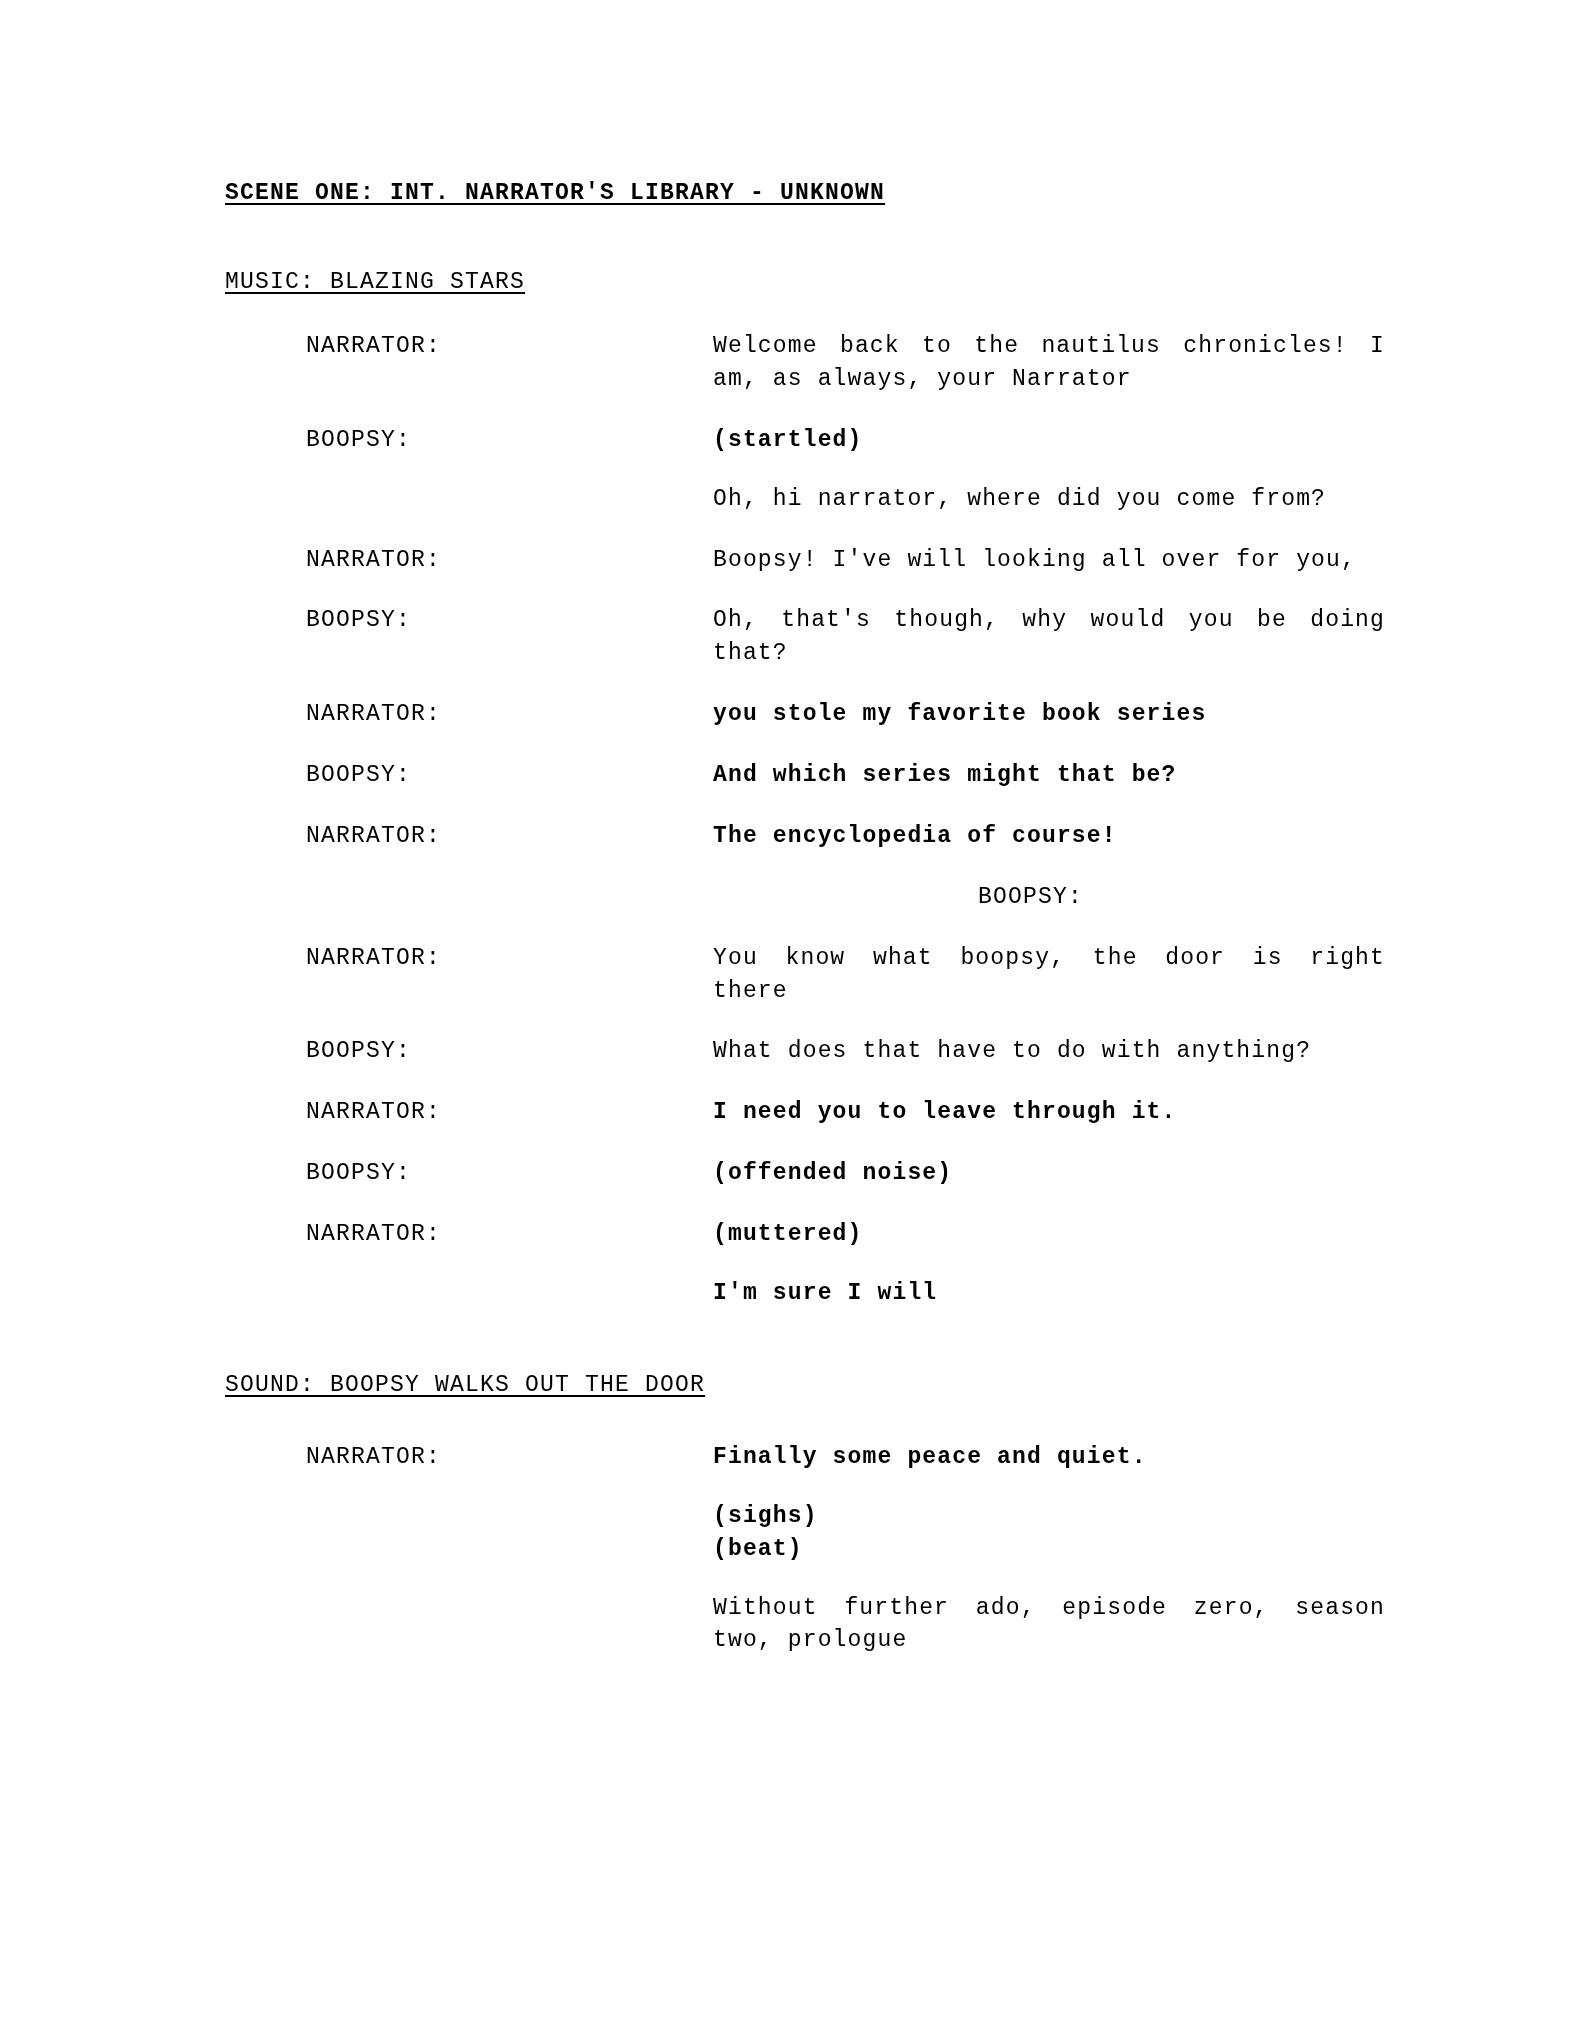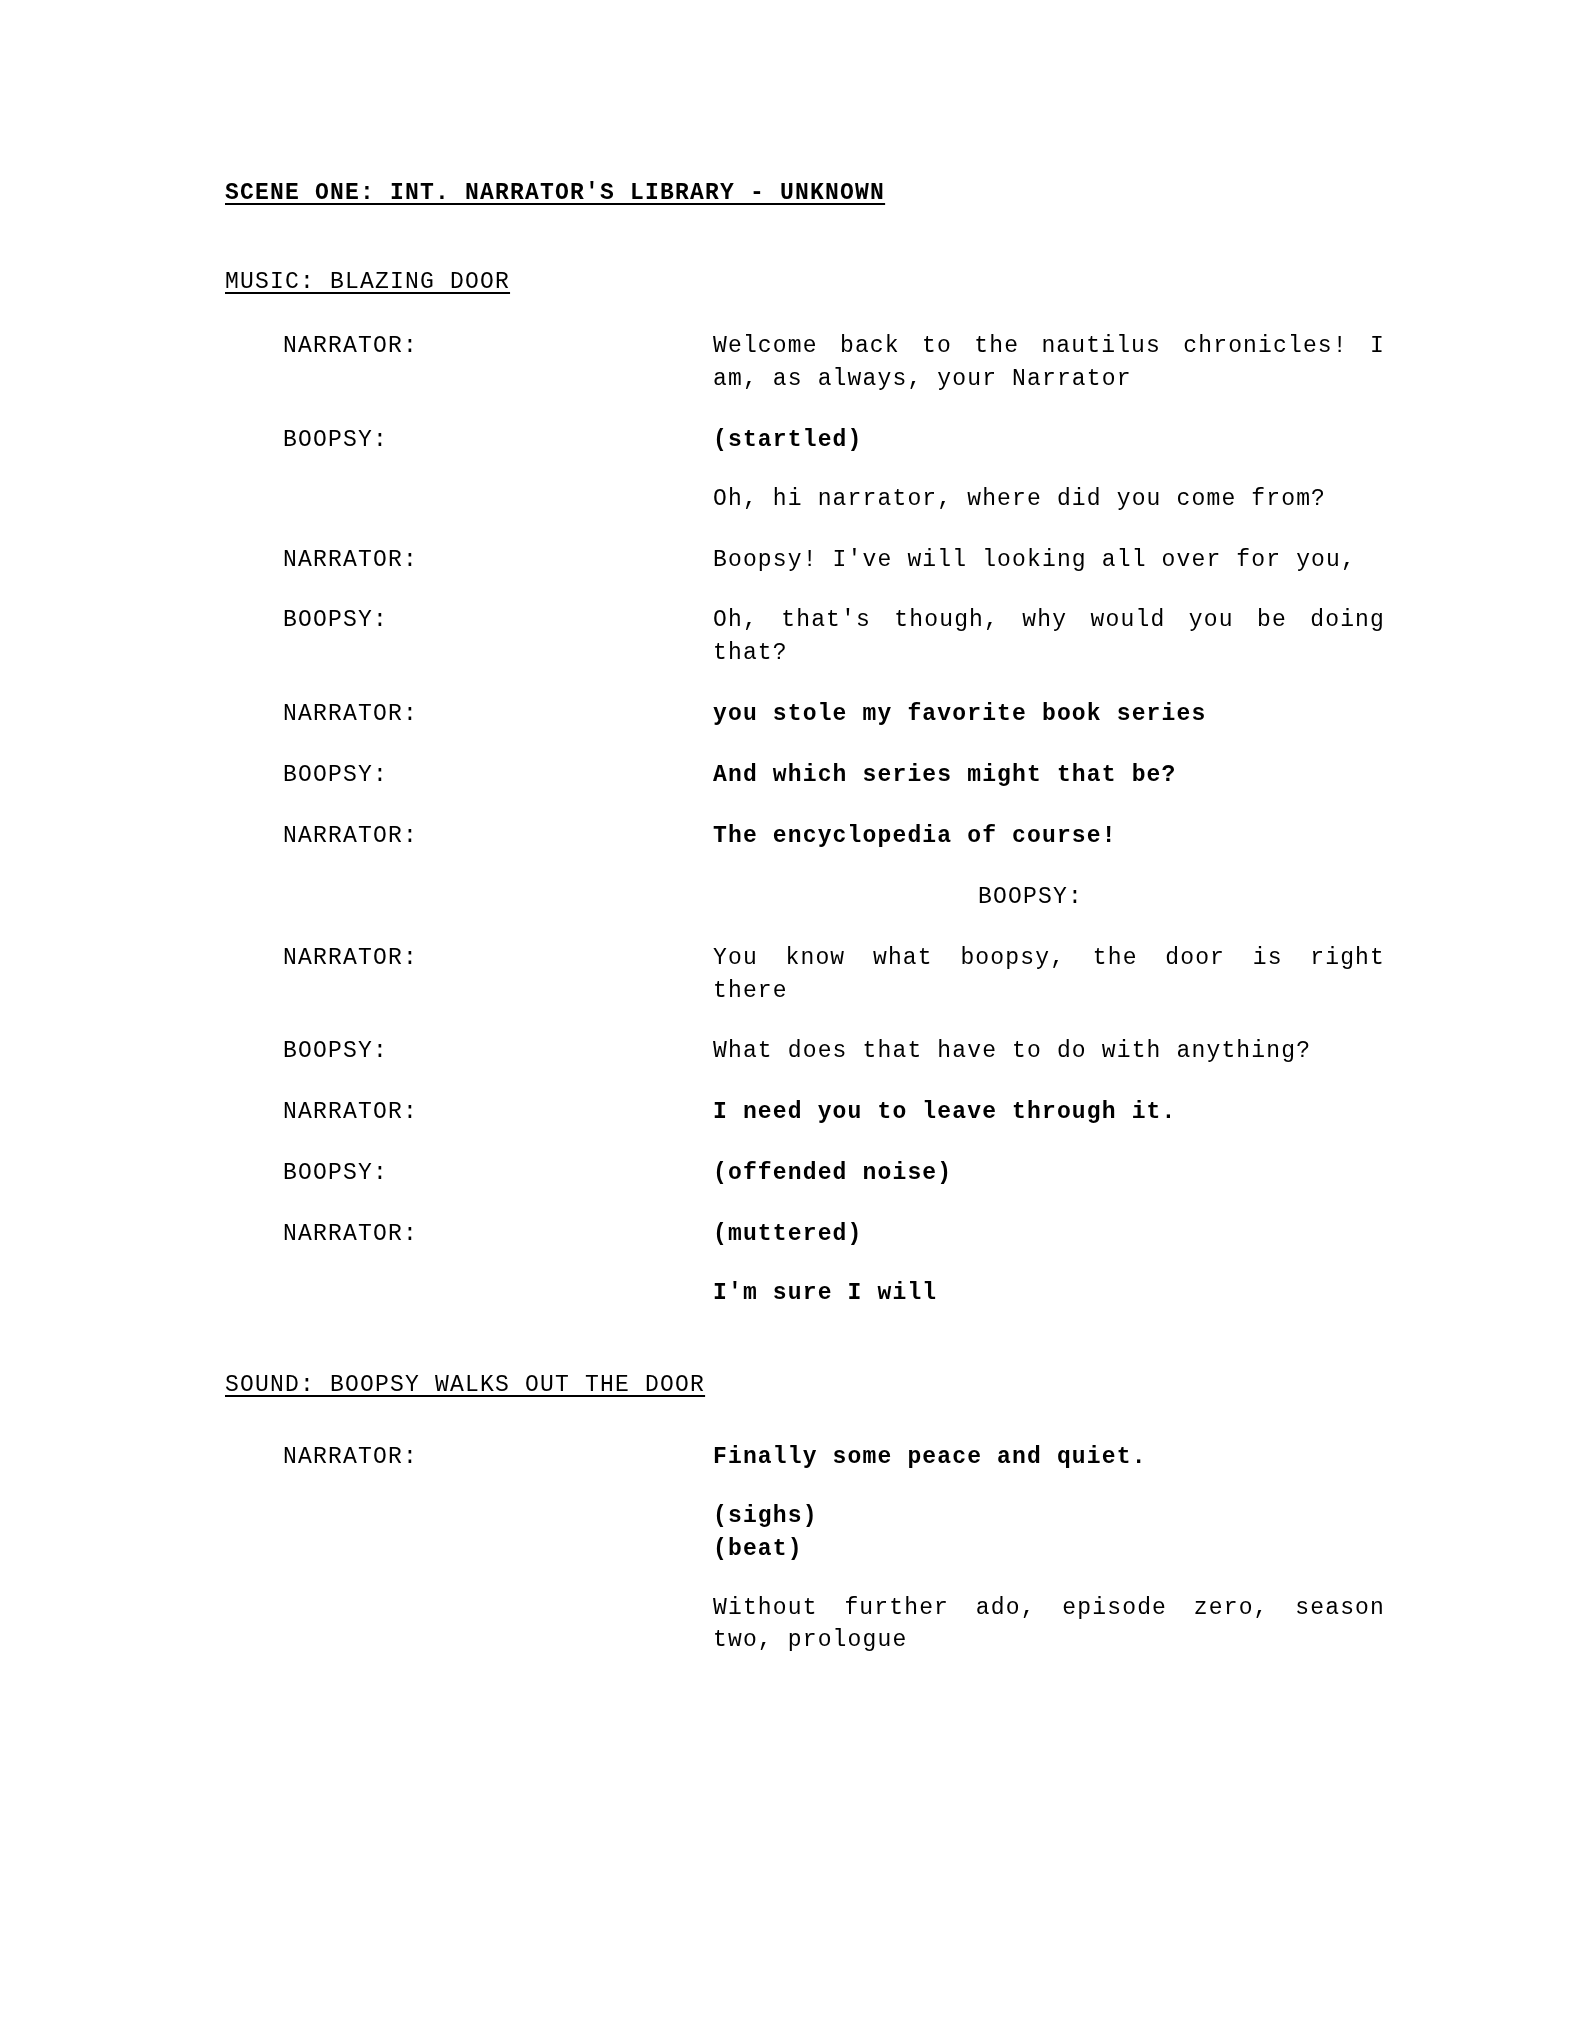--- a/index.html
+++ b/index.html
@@ -74,21 +74,20 @@
     width: 407px;
     flex: 0 0 407px;
     font-size: 23px;
     letter-spacing: 1.2px;
     white-space: pre;
     line-height: 1.43;
   }
   .lines {
     flex: 1 1 auto;
     max-width: 672px;
-    margin-left: 23px;
   }
   .line {
     font-size: 23px;
     letter-spacing: 1.15px;
     line-height: 1.43;
     text-align: justify;
     text-justify: inter-word;
     margin: 0;
     white-space: pre-wrap;
   }
@@ -105,21 +104,21 @@
 </style>
 </head>
 <body>
 
 <div class="page">
   <div class="content">
 
     <div class="scene-heading">SCENE ONE: INT. NARRATOR'S LIBRARY - UNKNOWN</div>
 
     <div class="cue-block">
-      <span class="cue-line">MUSIC: BLAZING DOOR</span>
+      <span class="cue-line">MUSIC: BLAZING STARS</span>
     </div>
 
     <div>
 
       <div class="dlg-row">
         <div class="character">NARRATOR:</div>
         <div class="lines">
           <div class="line">Welcome back to the nautilus chronicles! I am, as always, your Narrator</div>
         </div>
       </div>

